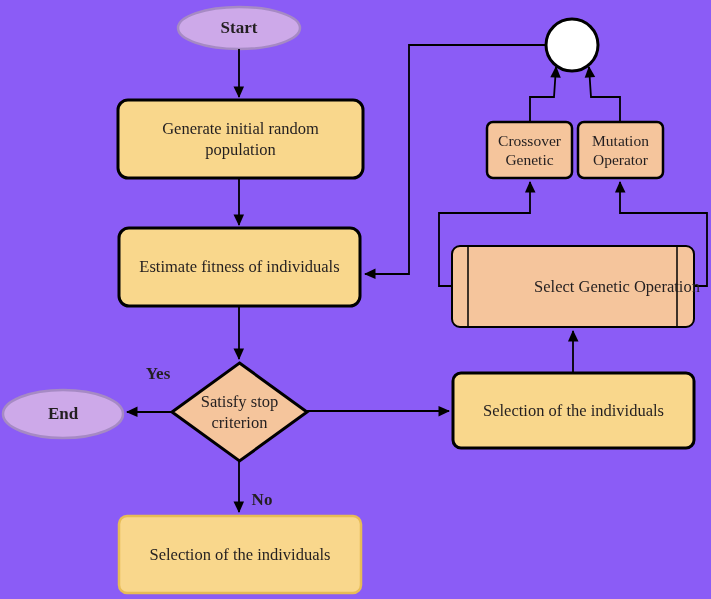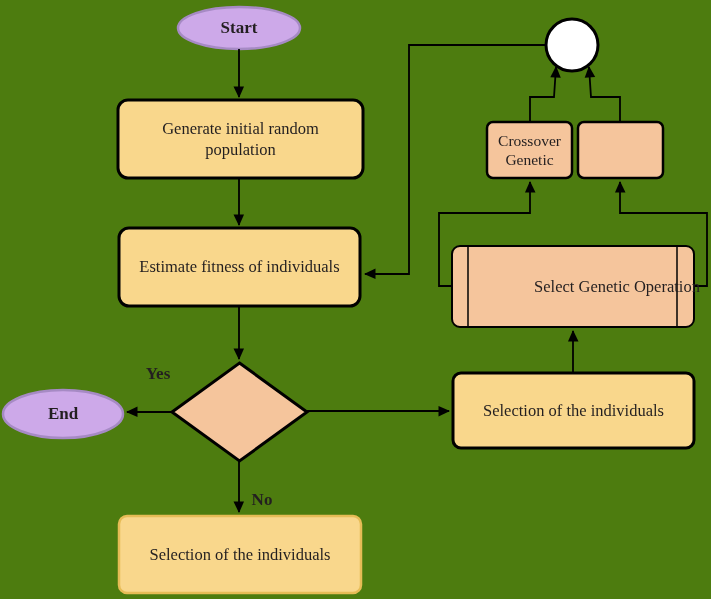--- a/index.html
+++ b/index.html
@@ -1,17 +1,17 @@
 <!DOCTYPE html>
 <html style="--yellow-fill: #F9D78C; --yellow-border: #E7BC56; --peach-fill: #F5C59C; --purple-fill: #CDA9E9; --purple-border: #A68AC4; --line: #000000; --text: #231F20;"><head>
 <meta charset="utf-8">
 <style>
   html,body{margin:0;padding:0;background:#fff;}
   .stage{
-    position:relative;width:711px;height:599px;background:#4d7c0f;overflow:hidden;
+    position:relative;width:711px;height:599px;background:#8b5cf6;overflow:hidden;
     font-family:"Liberation Serif","DejaVu Serif",serif;
   }
   .stage svg{position:absolute;left:0;top:0;}
   .edge{fill:none;stroke:var(--line);stroke-width:1.8px;}
   .arrowhead{fill:var(--line);}
   .shape-yellow{fill:var(--yellow-fill);stroke:var(--line);stroke-width:3px;}
   .shape-yellow-soft{fill:var(--yellow-fill);stroke:var(--yellow-border);stroke-width:2.5px;}
   .shape-peach{fill:var(--peach-fill);stroke:var(--line);stroke-width:3px;}
   .shape-peach-thin{fill:var(--peach-fill);stroke:var(--line);stroke-width:2.5px;}
   .shape-predef{fill:var(--peach-fill);stroke:var(--line);stroke-width:2px;}
@@ -60,20 +60,22 @@
     <path class="edge" marker-end="url(#arrow)" d="M452,286 H439 V213 H530 V182"></path>
     <path class="edge" marker-end="url(#arrow)" d="M694,286 H707 V213 H620 V182"></path>
     <path class="edge" marker-end="url(#arrow)" d="M530,122 V97 H554 L556,67"></path>
     <path class="edge" marker-end="url(#arrow)" d="M620,122 V97 H591 L589,67"></path>
     <path class="edge" marker-end="url(#arrow)" d="M546,45 H409 V274 H365"></path>
   </svg>
 
   <div class="label bold" style="left:178px;top:8px;width:122px;height:40px;">Start</div>
   <div class="label" style="left:128px;top:108px;width:225px;height:62px;">Generate initial random population</div>
   <div class="label" style="left:124px;top:236px;width:231px;height:62px;">Estimate fitness of individuals</div>
+  <div class="label" style="left:184px;top:378px;width:111px;height:68px;">Satisfy stop criterion</div>
   <div class="label bold" style="left:3px;top:392px;width:120px;height:44px;">End</div>
   <div class="label" style="left:124px;top:524px;width:232px;height:61px;">Selection of the individuals</div>
   <div class="label" style="left:458px;top:381px;width:231px;height:59px;">Selection of the individuals</div>
   <div class="label" style="left:470px;top:254px;width:206px;height:65px;margin-left:44px;">Select Genetic Operation</div>
   <div class="label small" style="left:489px;top:124px;width:81px;height:52px;">Crossover Genetic</div>
+  <div class="label small" style="left:580px;top:124px;width:81px;height:52px;">Mutation Operator</div>
   <div class="label bold" style="left:136px;top:362px;width:44px;height:24px;">Yes</div>
   <div class="label bold" style="left:240px;top:488px;width:44px;height:24px;">No</div>
 </div>
 
 </body></html>

